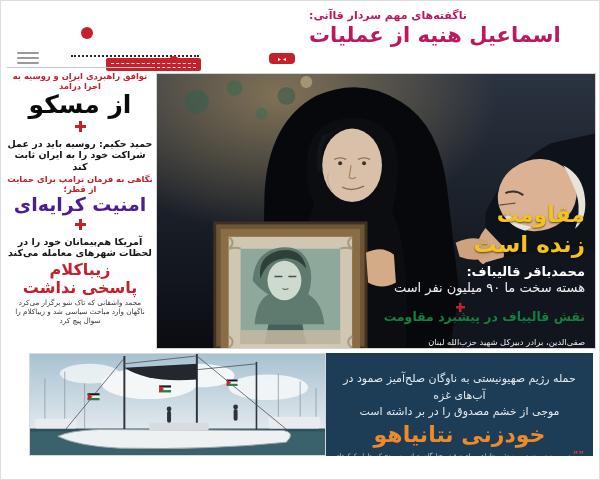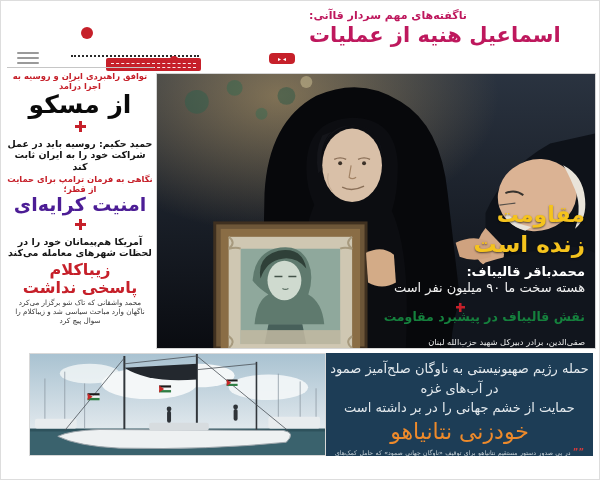--- a/index.html
+++ b/index.html
@@ -51,22 +51,22 @@
   .mc-speaker{font-size:13px;font-weight:bold;color:#ffffff;line-height:1.15;}
   .mc-quote{font-size:13px;color:#f2f2f2;line-height:1.25;margin-bottom:2px;}
   .mc-plusrow{text-align:center;height:11px;}
   .mc-kicker{font-size:12.5px;font-weight:bold;color:#15803d;line-height:1.15;margin-top:1px;}
   .mc-sub{font-size:8.4px;color:#e9e9e9;line-height:1.35;margin-top:12px;}
 
   
   .bottom-photo{position:absolute;left:28px;top:352px;width:297px;height:103px;border:1px solid #d8d8d8;box-sizing:border-box;overflow:hidden;background:#bccdd7;}
   .bottom-photo svg{display:block;width:100%;height:100%;}
   .bottom-panel{position:absolute;left:325px;top:352px;width:267px;height:103px;background:#1d3d56;color:#e9edf0;text-align:center;overflow:hidden;}
-  .bp-kicker{font-size:13px;line-height:1.5;margin-top:6px;color:#e4eaee;}
-  .bp-headline{font-size:22px;font-weight:normal;color:#ed8a2b;line-height:1.05;margin-top:2px;}
+  .bp-kicker{font-size:11px;line-height:1.5;margin-top:18px;color:#e4eaee;}
+  .bp-headline{font-size:22px;font-weight:bold;color:#ed8a2b;line-height:1.05;margin-top:2px;}
   .bp-body{font-size:6.2px;line-height:1.42;color:#c9d4da;text-align:justify;padding:3px 9px 0 9px;direction:rtl;}
   .q{color:#d93a3a;font-weight:bold;font-size:8.5px;}
 </style>
 </head>
 <body>
 
 <div class="page">
 
   <div class="logo-area">
     <div class="logo-dot1"></div>
@@ -258,19 +258,19 @@
               <path d="M0 0 L4.5 3.3 L0 6.6 Z" fill="#c62828"></path>
             </g>
         </g>
       </g>
     </svg>
   </div>
 
   <div class="bottom-panel">
     <div class="bp-kicker">
       <div>حمله رژیم صهیونیستی به ناوگان صلح‌آمیز صمود در آب‌های غزه</div>
-      <div>حمایت از خشم جهانی را در بر داشته است</div>
+      <div>موجی از خشم مصدوق را در بر داشته است</div>
     </div>
     <div class="bp-headline">خودزنی نتانیاهو</div>
     <div class="bp-body"><span class="q">””</span> <span>در پی صدور دستور مستقیم نتانیاهو برای توقیف «ناوگان جهانی صمود» که حامل کمک‌های بشردوستانه به غزه بود، موجی از خشم و اعتراض در سراسر جهان برانگیخته شد. واکنش به این اقدام، تظاهرات گسترده در شهرهای اروپایی همچون لندن، پاریس و برلین و نیز در کشورهای آمریکای لاتین از جمله آرژانتین و شیلی بود و مردم با شعارهایی علیه جنایت صهیونیست‌ها خواستار پایان محاصره غزه شدند. این در حالی است که بسیاری از دولت‌های اسلامی همچنان در سکوت فرو رفته‌اند و ناتوانی در ایجاد اتحاد برای مقابله با تجاوزات آشکار رژیم صهیونیستی خشم ملت‌های مسلمان و آزادگان جهان را موجب شده است.</span> </div>
   </div>
 
 </div>
 
 </body></html>

